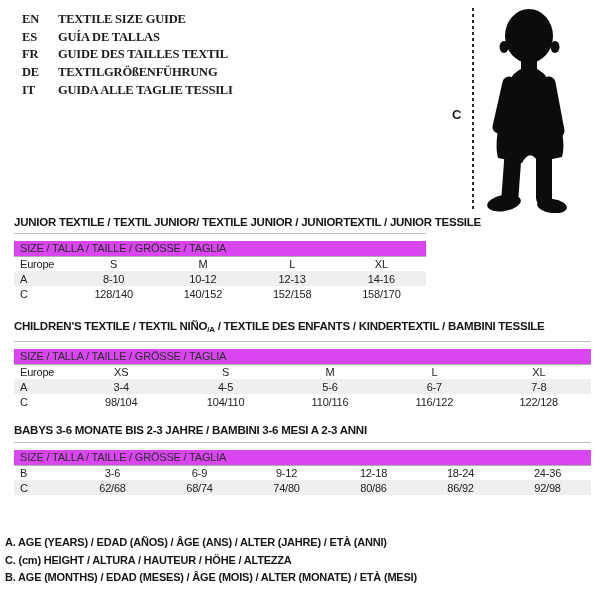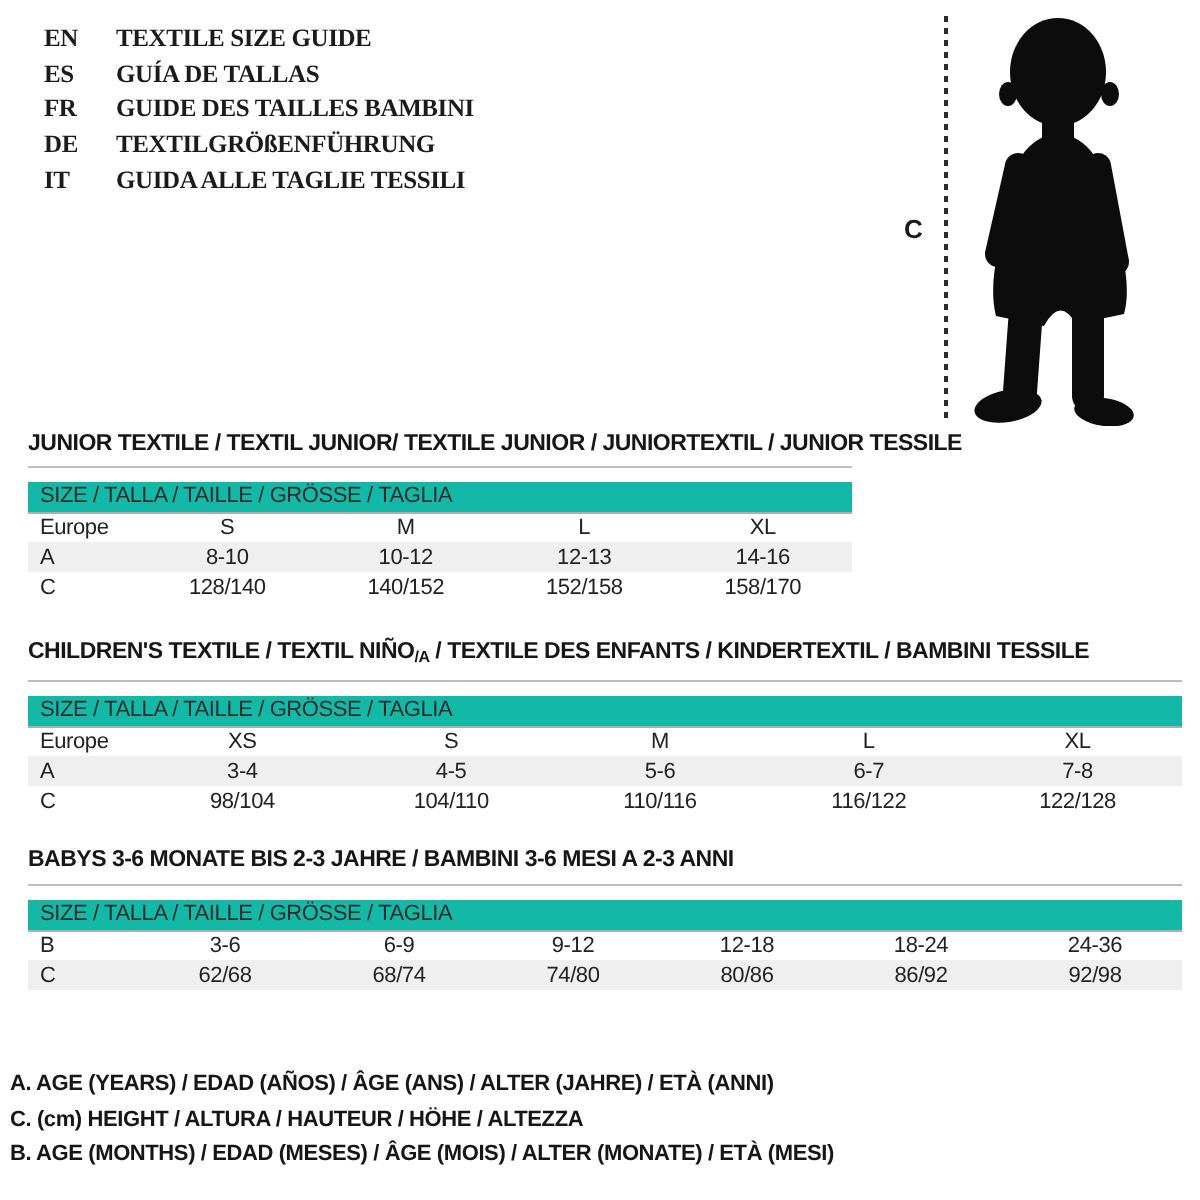--- a/index.html
+++ b/index.html
@@ -37,21 +37,21 @@
     font-size: 11.5px; font-weight: bold; letter-spacing: -0.25px;
     line-height: 14px; white-space: nowrap; color: #161616;
   }
   .tbl-title .sub { font-size: 8px; vertical-align: -2px; }
   .rule { height: 1px; background: #bdbdbd; margin-top: 4px; }
   table.size-table {
     border-collapse: collapse; table-layout: fixed;
     margin-top: 7px; width: 100%;
   }
   .band-cell {
-    background: #14b8a6; height: 15px;
+    background: #d946ef; height: 15px;
     font-size: 11px; font-weight: normal; letter-spacing: -0.2px;
     text-align: left; padding-left: 6px; color: #2c2c2c;
     border-bottom: 1px solid #aeaeae;
   }
   td {
     height: 15px; font-size: 11px; letter-spacing: -0.2px;
     text-align: center; vertical-align: middle; color: #222;
     white-space: nowrap;
   }
   td.lbl { text-align: left; padding-left: 6px; }
@@ -79,21 +79,21 @@
     <div class="lang-row">
       <span class="lang-code">EN</span>
       <span class="lang-title">TEXTILE SIZE GUIDE</span>
     </div>
     <div class="lang-row">
       <span class="lang-code">ES</span>
       <span class="lang-title">GUÍA DE TALLAS</span>
     </div>
     <div class="lang-row">
       <span class="lang-code">FR</span>
-      <span class="lang-title">GUIDE DES TAILLES BAMBINI</span>
+      <span class="lang-title">GUIDE DES TAILLES TEXTIL</span>
     </div>
     <div class="lang-row">
       <span class="lang-code">DE</span>
       <span class="lang-title">TEXTILGRÖßENFÜHRUNG</span>
     </div>
     <div class="lang-row">
       <span class="lang-code">IT</span>
       <span class="lang-title">GUIDA ALLE TAGLIE TESSILI</span>
     </div>
   </div>

